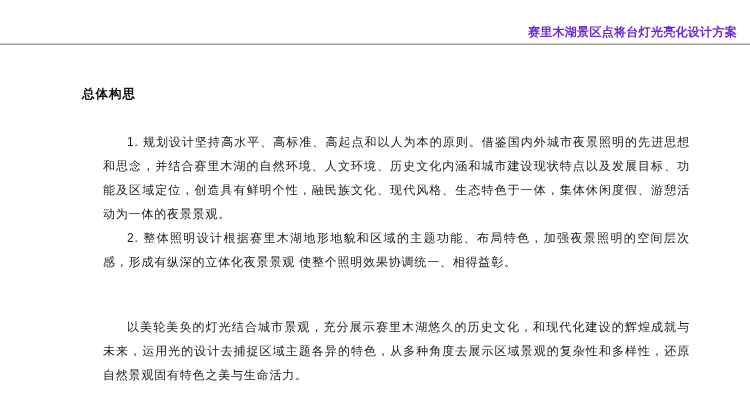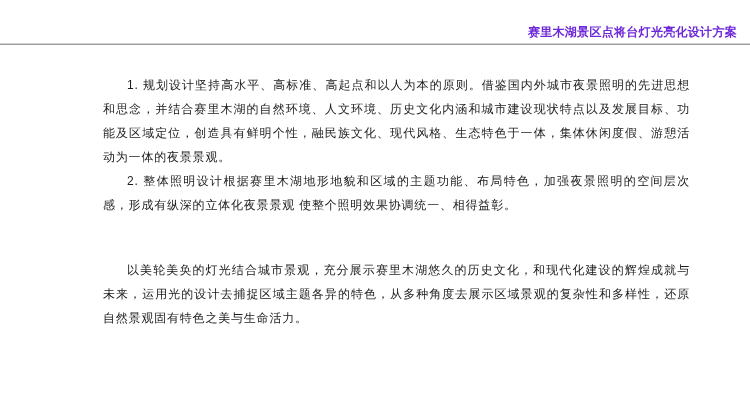--- a/index.html
+++ b/index.html
@@ -73,20 +73,21 @@
 <div class="page">
 
   <div class="doc-header">
     <span class="title">赛里木湖景区点将台灯光亮化设计方案</span>
   </div>
 
   <div class="header-rule"></div>
 
   <div class="content">
 
+    <div class="section-heading">总体构思</div>
 
     <div class="paragraphs">
       <p>1. 规划设计坚持高水平、高标准、高起点和以人为本的原则。借鉴国内外城市夜景照明的先进思想和思念，并结合赛里木湖的自然环境、人文环境、历史文化内涵和城市建设现状特点以及发展目标、功能及区域定位，创造具有鲜明个性，融民族文化、现代风格、生态特色于一体，集体休闲度假、游憩活动为一体的夜景景观。</p>
       <p>2. 整体照明设计根据赛里木湖地形地貌和区域的主题功能、布局特色，加强夜景照明的空间层次感，形成有纵深的立体化夜景景观 使整个照明效果协调统一、相得益彰。</p>
       <p class="closing">以美轮美奂的灯光结合城市景观，充分展示赛里木湖悠久的历史文化，和现代化建设的辉煌成就与未来，运用光的设计去捕捉区域主题各异的特色，从多种角度去展示区域景观的复杂性和多样性，还原自然景观固有特色之美与生命活力。</p>
     </div>
 
   </div>
 
 </div>

